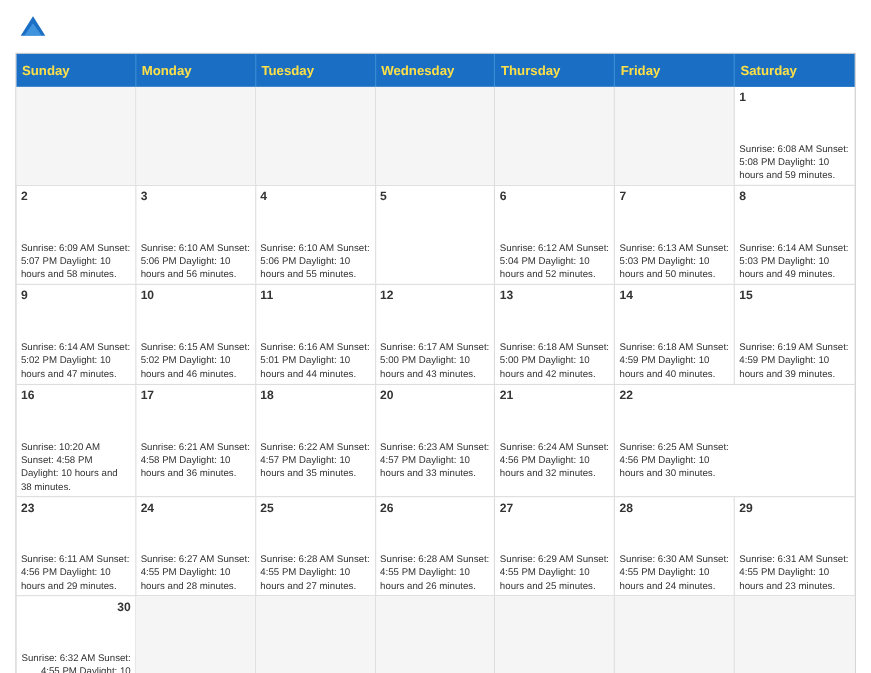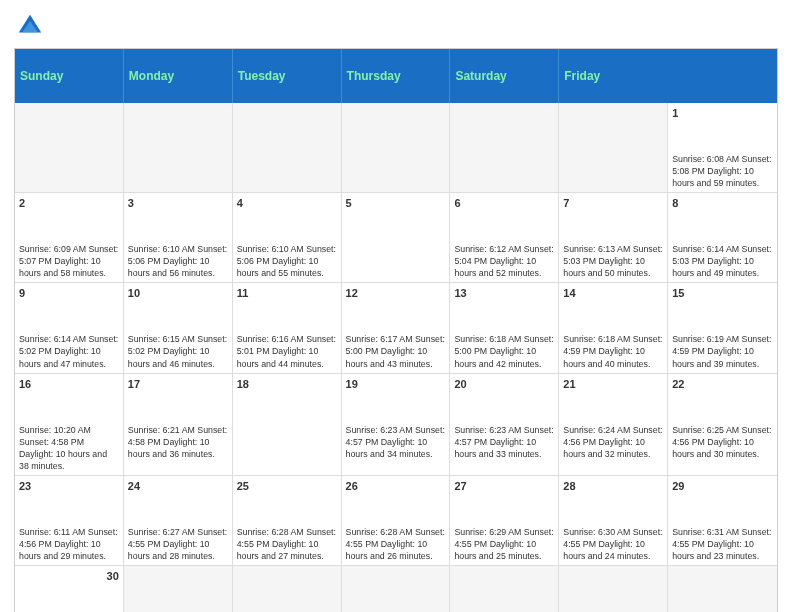--- a/index.html
+++ b/index.html
@@ -57,24 +57,24 @@
       display: flex;
       flex-direction: column;
       border: 1px solid #ccc;
     }
     .cal-header-row {
       display: grid;
       grid-template-columns: repeat(7, 1fr);
       background: #1a6fc4;
     }
     .cal-header-cell {
-      color: #86efac;
+      color: #fde047;
       font-size: 12px;
       font-weight: bold;
-      padding: 20px 5px;
+      padding: 8px 5px;
       text-align: left;
       border-right: 1px solid #3a8fd4;
     }
     .cal-header-cell:last-child { border-right: none; }
     .cal-body {
       flex: 1;
       display: flex;
       flex-direction: column;
     }
     .cal-row {
@@ -131,23 +131,24 @@
       <div class="month-title"></div>
       <div class="location"></div>
     </div>
   </div>
 
   <div class="calendar">
     <div class="cal-header-row">
     <div class="cal-header-cell">Sunday</div>
         <div class="cal-header-cell">Monday</div>
         <div class="cal-header-cell">Tuesday</div>
+        <div class="cal-header-cell">Wednesday</div>
         <div class="cal-header-cell">Thursday</div>
+        <div class="cal-header-cell">Friday</div>
         <div class="cal-header-cell">Saturday</div>
-        <div class="cal-header-cell">Friday</div>
       </div>
     <div class="cal-body">
     <div class="cal-row">
           <div class="cal-cell empty"></div>
           <div class="cal-cell empty"></div>
           <div class="cal-cell empty"></div>
           <div class="cal-cell empty"></div>
           <div class="cal-cell empty"></div>
           <div class="cal-cell empty"></div>
           <div class="cal-cell">
@@ -250,26 +251,23 @@
 Daylight: 10 hours and 38 minutes.</div>
           </div>
           <div class="cal-cell">
             <span class="day-num">17</span>
             <div class="cell-info">Sunrise: 6:21 AM
 Sunset: 4:58 PM
 Daylight: 10 hours and 36 minutes.</div>
           </div>
           <div class="cal-cell">
             <span class="day-num">18</span>
-          </div>
-          <div class="cal-cell">
-            <span class="day-num">19</span>
-            <div class="cell-info">Sunrise: 6:23 AM
+            <div class="cell-info">Sunrise: 6:22 AM
 Sunset: 4:57 PM
-Daylight: 10 hours and 34 minutes.</div>
+Daylight: 10 hours and 35 minutes.</div>
           </div>
           <div class="cal-cell">
             <span class="day-num">20</span>
             <div class="cell-info">Sunrise: 6:23 AM
 Sunset: 4:57 PM
 Daylight: 10 hours and 33 minutes.</div>
           </div>
           <div class="cal-cell">
             <span class="day-num">21</span>
             <div class="cell-info">Sunrise: 6:24 AM

